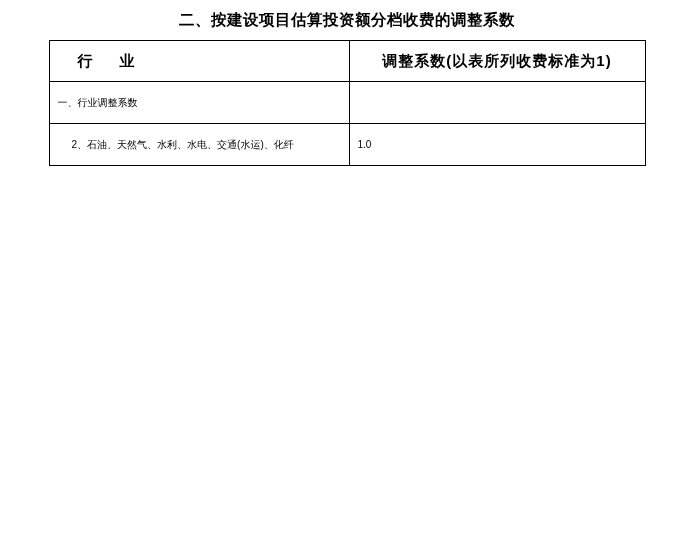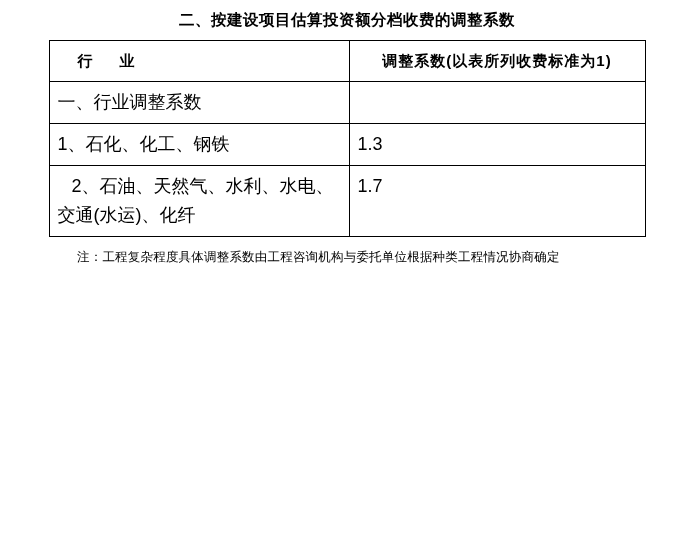--- a/index.html
+++ b/index.html
@@ -32,21 +32,21 @@
   table.fee-table {
     border-collapse: collapse;
     margin: 0 auto;
     width: 596px;
     table-layout: fixed;
   }
   table.fee-table td, table.fee-table th {
     border: 1px solid #000000;
     vertical-align: top;
     padding: 6px 8px 6px 8px;
-    font-size: 18px;
+    font-size: 10px;
     line-height: 29px;
     font-family: "Liberation Sans", sans-serif;
     font-weight: normal;
   }
   .col-a { width: 300px; }
   .col-b { width: 296px; }
   thead td.head-cell {
     font-weight: bold;
     text-align: center;
     font-size: 15px;
@@ -104,27 +104,22 @@
         <td class="head-cell head-a">行　业</td>
         <td class="head-cell">调整系数(以表所列收费标准为1)</td>
       </tr>
     </thead>
     <tbody>
       <tr>
         <td class="ind1">一、行业调整系数</td>
         <td class="val"></td>
       </tr>
       <tr>
-        <td class="ind1">1、石化、化工、钢铁</td>
-        <td class="val">1.3</td>
-      </tr>
-      <tr>
         <td class="ind-wrap">
             <span class="first-line">2、石油、天然气、水利、水电、交通(水运)、化纤</span>
           </td>
-        <td class="val">1.7</td>
+        <td class="val">1.0</td>
       </tr>
     </tbody>
   </table>
 
-  <div class="note">注：工程复杂程度具体调整系数由工程咨询机构与委托单位根据种类工程情况协商确定</div>
 
 </div>
 
 </body></html>

